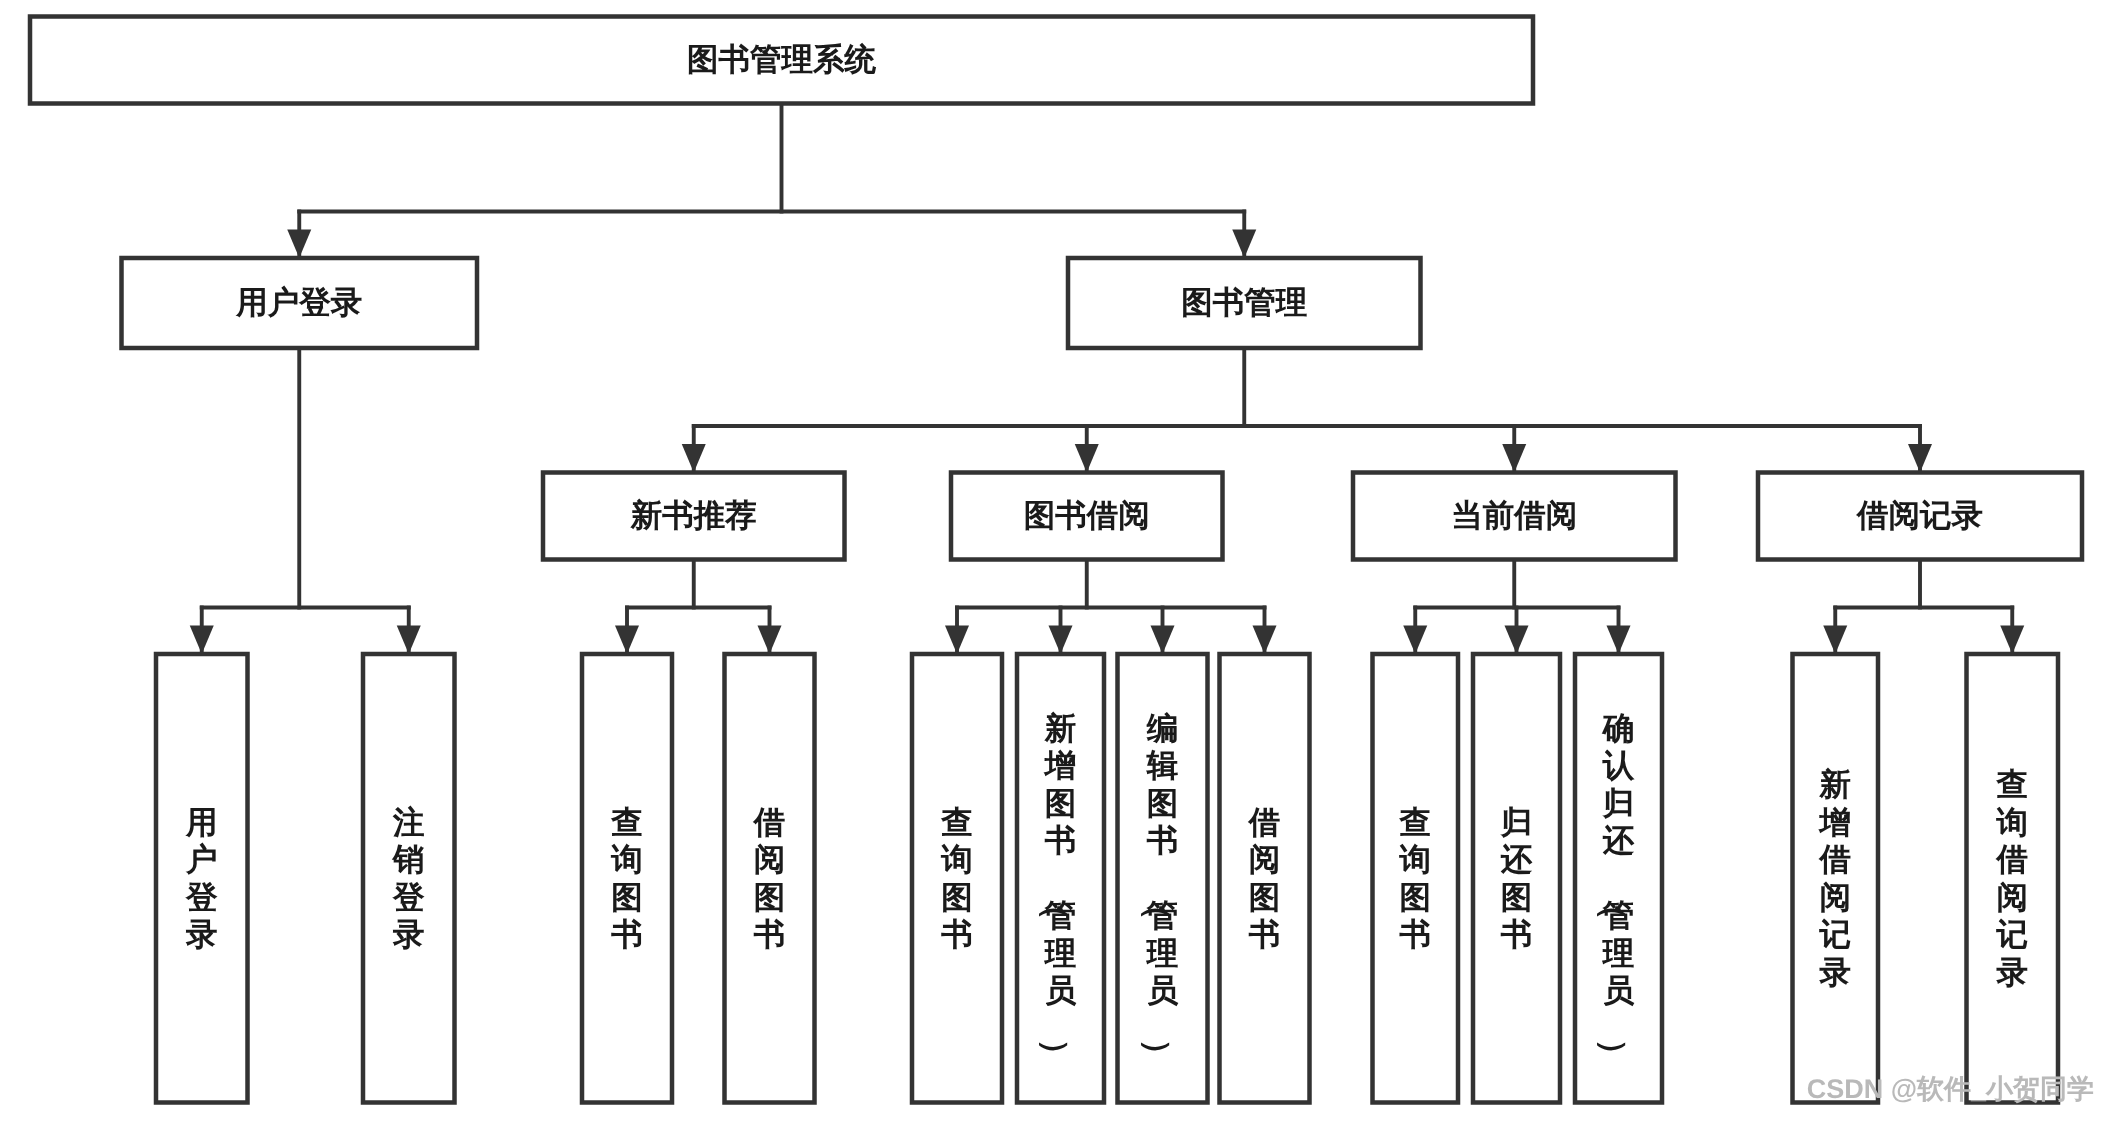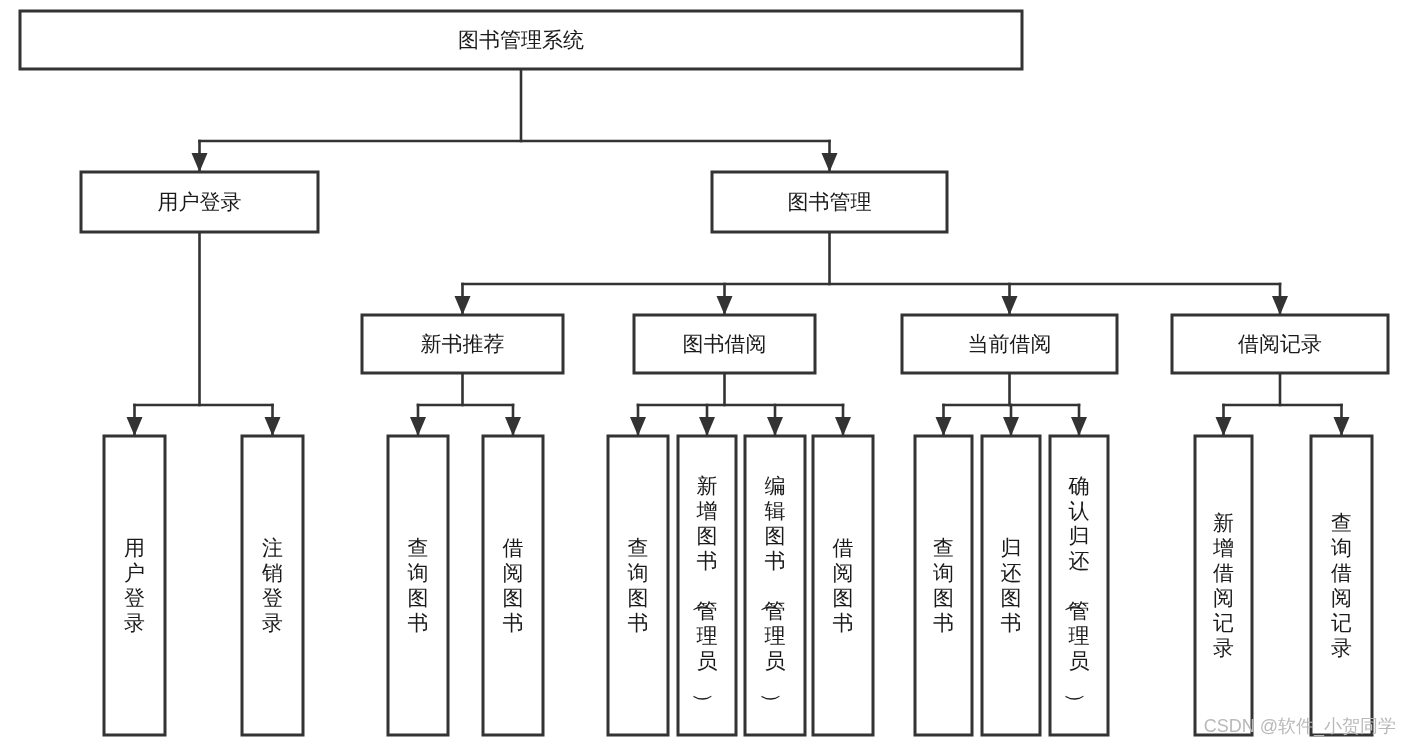--- a/index.html
+++ b/index.html
@@ -11,20 +11,21 @@
     width: 1405px;
     height: 747px;
     font-family: "Liberation Sans", "DejaVu Sans", sans-serif;
     overflow: hidden;
     position: relative;
   }
   #diagram-root {
     position: relative;
     width: 1405px;
     height: 747px;
+    font-weight: bold;
   }
   svg.diagram-canvas {
     position: absolute;
     top: 0;
     left: 0;
     width: 1405px;
     height: 747px;
   }
   .node-box {
     fill: #ffffff;

